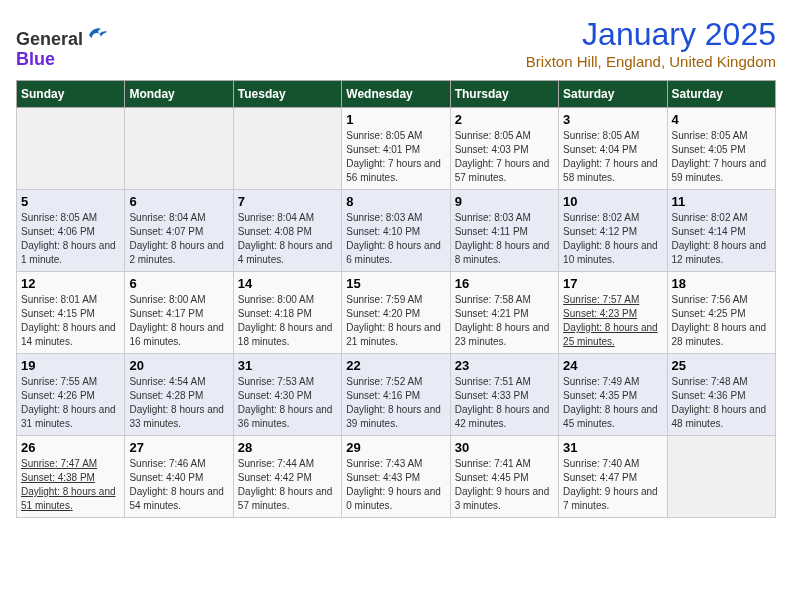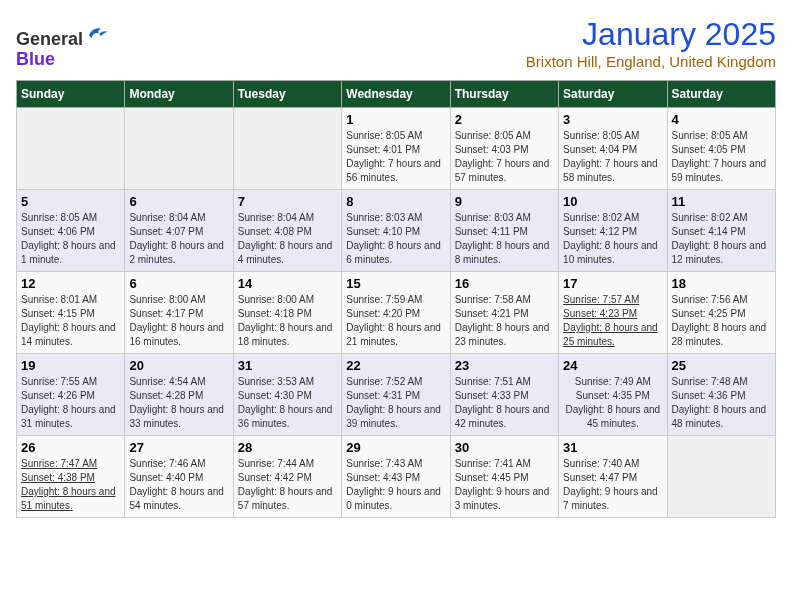--- a/index.html
+++ b/index.html
@@ -247,39 +247,39 @@
 Daylight: 8 hours and 31 minutes.</div>
         </td>
         <td>
           <span class="day-number">20</span>
           <div class="day-info" style="white-space: pre-line;">Sunrise: 4:54 AM
 Sunset: 4:28 PM
 Daylight: 8 hours and 33 minutes.</div>
         </td>
         <td>
           <span class="day-number">31</span>
-          <div class="day-info" style="white-space: pre-line;">Sunrise: 3:53 AM
+          <div class="day-info" style="white-space: pre-line;">Sunrise: 7:53 AM
 Sunset: 4:30 PM
 Daylight: 8 hours and 36 minutes.</div>
         </td>
         <td>
           <span class="day-number">22</span>
           <div class="day-info" style="white-space: pre-line;">Sunrise: 7:52 AM
-Sunset: 4:31 PM
+Sunset: 4:16 PM
 Daylight: 8 hours and 39 minutes.</div>
         </td>
         <td>
           <span class="day-number">23</span>
           <div class="day-info" style="white-space: pre-line;">Sunrise: 7:51 AM
 Sunset: 4:33 PM
 Daylight: 8 hours and 42 minutes.</div>
         </td>
         <td>
           <span class="day-number">24</span>
-          <div class="day-info" style="white-space: pre-line; text-align: center;">Sunrise: 7:49 AM
+          <div class="day-info" style="white-space: pre-line;">Sunrise: 7:49 AM
 Sunset: 4:35 PM
 Daylight: 8 hours and 45 minutes.</div>
         </td>
         <td>
           <span class="day-number">25</span>
           <div class="day-info" style="white-space: pre-line;">Sunrise: 7:48 AM
 Sunset: 4:36 PM
 Daylight: 8 hours and 48 minutes.</div>
         </td>
       </tr>

